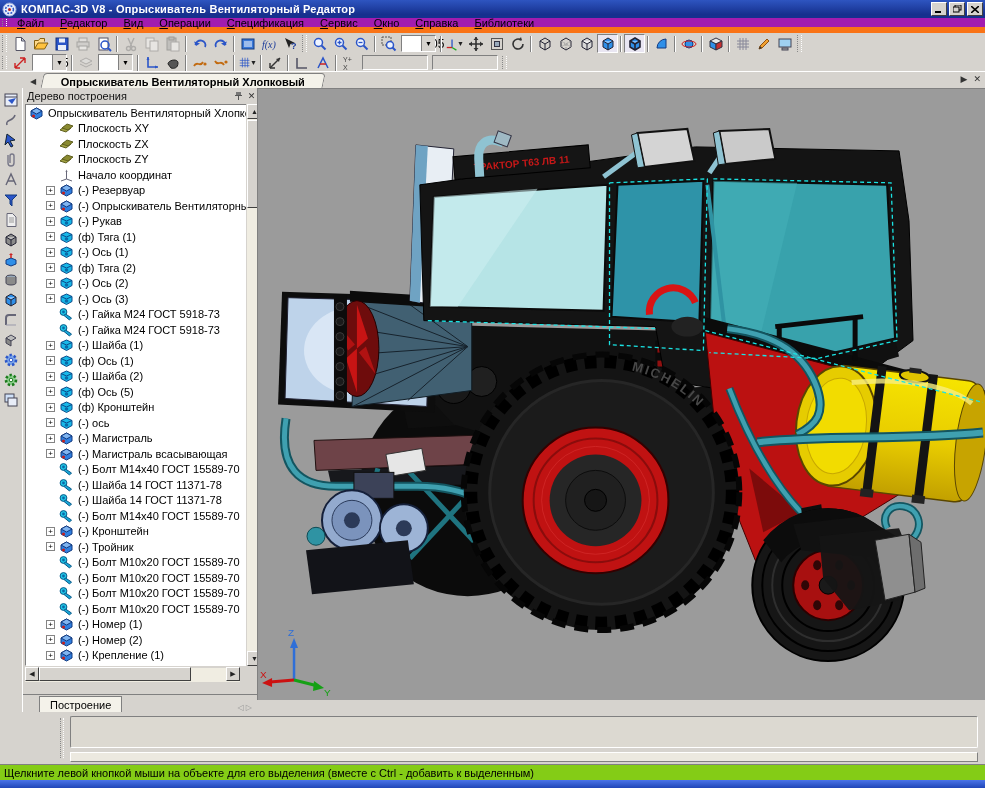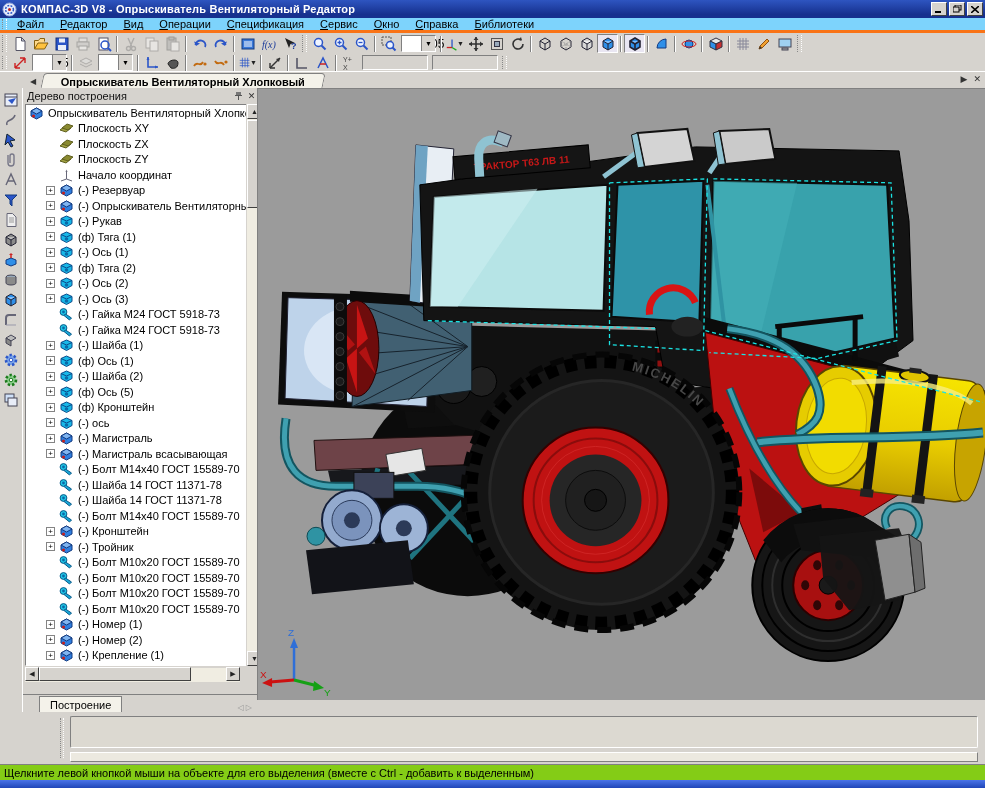--- a/index.html
+++ b/index.html
@@ -9,22 +9,22 @@
   
   #titlebar { position:absolute; left:0; top:0; width:985px; height:18px;
     background:linear-gradient(180deg,#2e55c0 0%,#16308e 80%); color:#fff;
     display:flex; align-items:center; padding:0 2px; }
   #titlebar .ticon { width:15px; height:15px; margin-right:4px; }
   #titlebar .ttext { font-size:11px; font-weight:bold; letter-spacing:.2px; flex:1; white-space:nowrap; overflow:hidden; }
   .winbtn { width:16px; height:14px; background:#d6d3ce; border:1px solid; border-color:#fff #404040 #404040 #fff;
     display:flex; align-items:center; justify-content:center; margin-left:2px; font-size:9px; color:#000; }
 
   
-  #menubar { position:absolute; left:0; top:18px; width:985px; height:15px; background:#7dd3fc;
-    display:flex; align-items:center; border-bottom:3px solid #f97316; }
+  #menubar { position:absolute; left:0; top:18px; width:985px; height:15px; background:#a21caf;
+    display:flex; align-items:center; border-bottom:6px solid #f97316; }
   .grip { width:5px; height:80%; margin:0 2px; border-left:1px dotted #888; border-right:1px dotted #fff; }
   .menu-item { font-size:11px; padding:0 8px; color:#000; }
   .menu-item::first-letter { text-decoration:underline; }
 
   
   #tb1 { position:absolute; left:0; top:33px; width:985px; height:21px; display:flex; align-items:center; background:#d6d3ce; }
   #tb2 { position:absolute; left:0; top:54px; width:985px; height:17px; display:flex; align-items:center; background:#d6d3ce; }
   .tbtn { width:21px; height:19px; display:flex; align-items:center; justify-content:center; border:1px solid transparent; }
   .tbtn svg { width:16px; height:16px; }
   #tb2 .tbtn { height:16px; }

